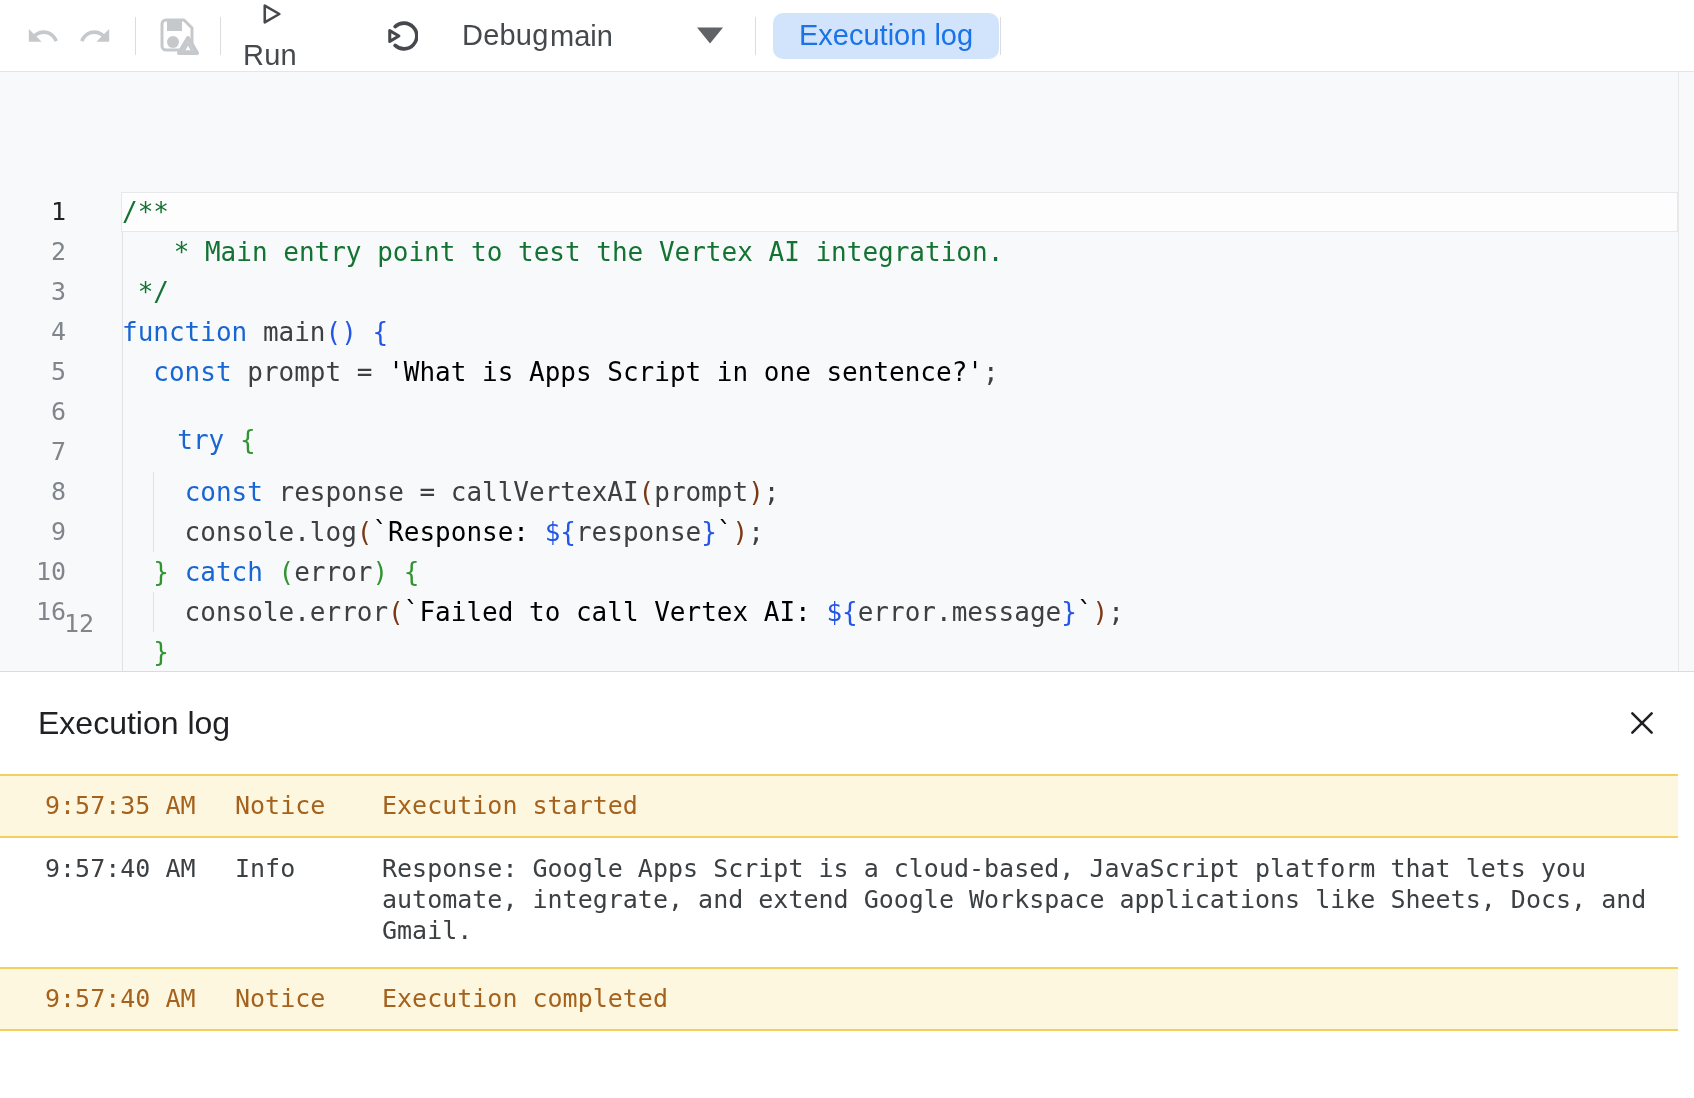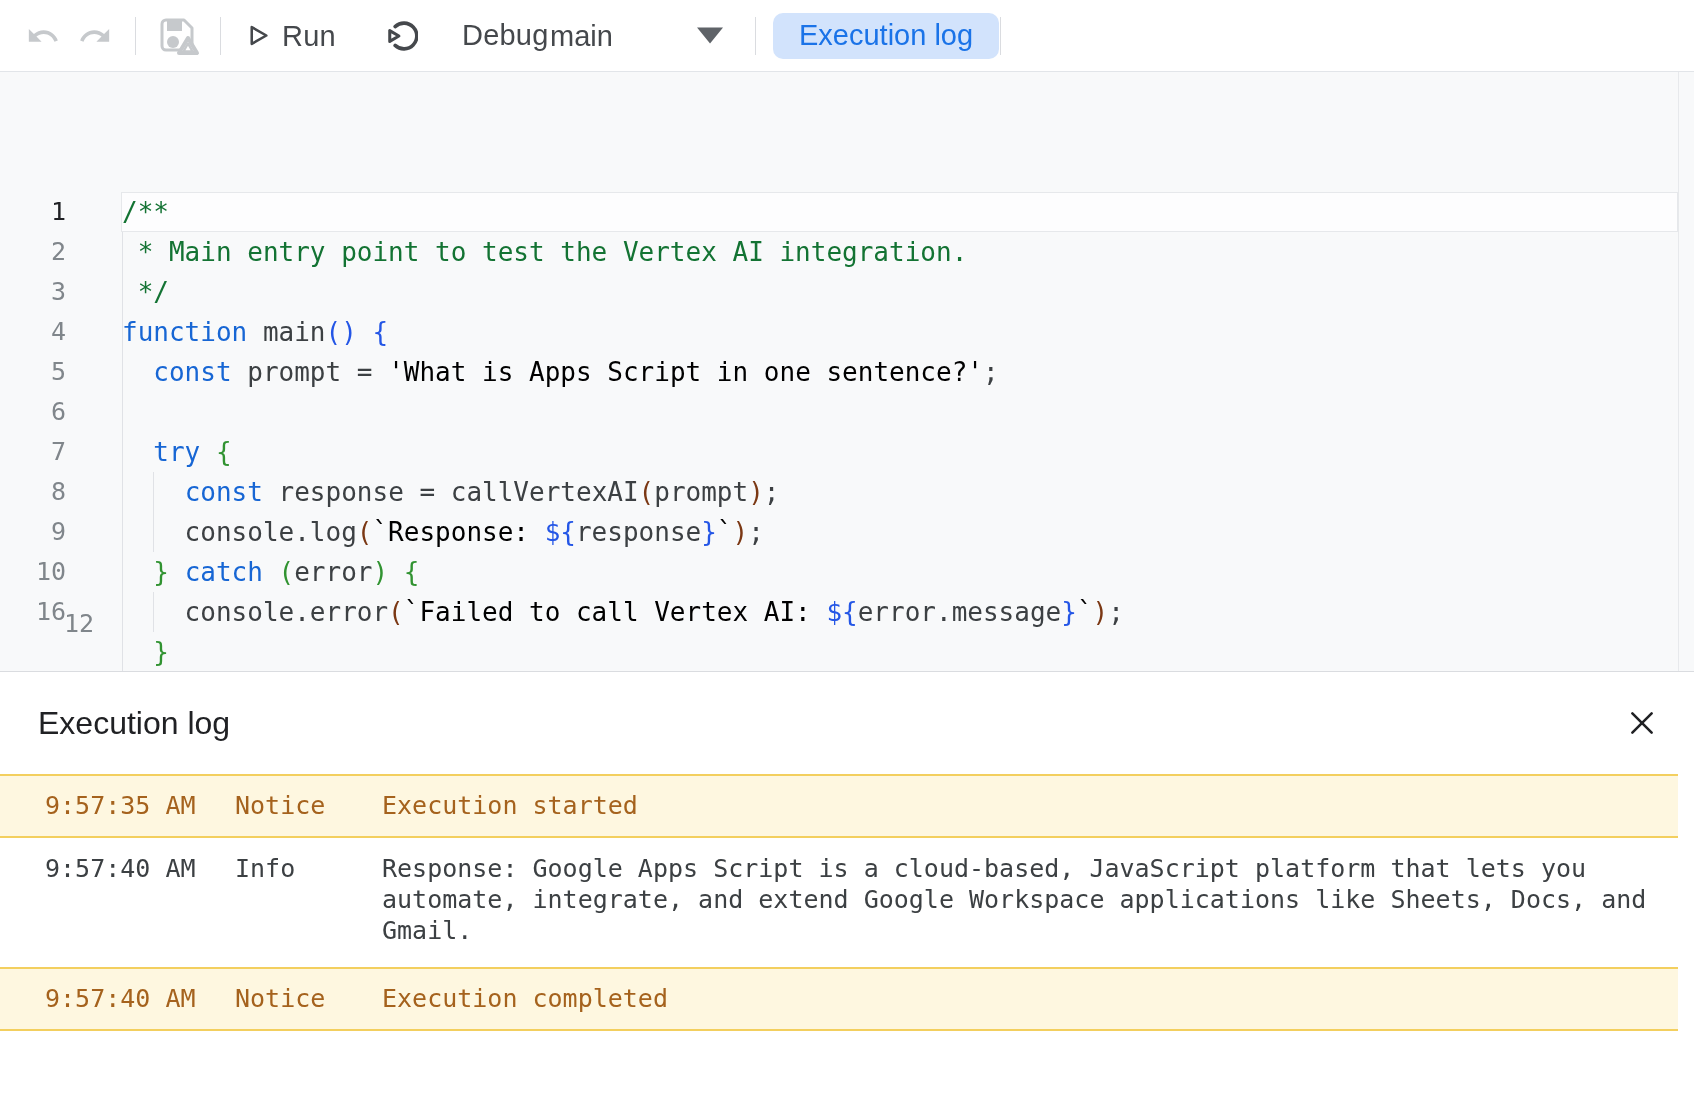--- a/index.html
+++ b/index.html
@@ -82,21 +82,21 @@
       <path d="M10 12a4 4 0 0 1 4-4h18l8 8v18a4 4 0 0 1-4 4H14a4 4 0 0 1-4-4z" fill="none" stroke="#c6c9cc" stroke-width="3" stroke-linejoin="round"></path>
       <rect x="15" y="8" width="15" height="11" fill="#c6c9cc"></rect>
       <circle cx="21" cy="30" r="6" fill="#c6c9cc"></circle>
       <path d="M36 26 L45 41 H27 Z" fill="#ffffff" stroke="#c6c9cc" stroke-width="4" stroke-linejoin="round"></path>
       <path d="M36 31.5 L40.6 39.5 H31.4 Z" fill="none" stroke="#c6c9cc" stroke-width="2.4" stroke-linejoin="round"></path>
     </svg>
   </div>
 
   <div class="tb tb-divider" style="left:220px;"></div>
 
-  <div class="tb txt-btn" style="left:243px;">
+  <div class="tb txt-btn" style="left:243px;flex-direction:column;">
     <svg width="28" height="28" viewBox="0 0 24 24">
       <path d="M7.5 4.8 L20 12 7.5 19.2 Z" fill="none" stroke="#45484c" stroke-width="2.2" stroke-linejoin="round"></path>
     </svg>
     <span>Run</span>
   </div>
 
   <div class="tb txt-btn" style="left:382px;gap:44px;">
     <svg width="36" height="34" viewBox="0 0 26 24">
       <path d="M9.5 5.2 a9.3 9.3 0 1 1 0 13.6" fill="none" stroke="#45484c" stroke-width="2.6" stroke-linecap="round"></path>
       <path d="M5.6 8.1 v7.8 l6.6-3.9 Z" fill="none" stroke="#45484c" stroke-width="2.2" stroke-linejoin="round"></path>
@@ -121,31 +121,31 @@
 <div class="editor">
   <div class="current-line"></div>
   <div class="indent-guide" style="left:122px; top:160px; height:440px;"></div>
   <div class="indent-guide" style="left:153px; top:400px; height:80px;"></div>
   <div class="indent-guide" style="left:153px; top:520px; height:40px;"></div>
   <div class="vruler"></div>
   <div id="code-area">
       <div class="line-num active" style="top: 120px;">1</div>
       <div class="code-row" style="top: 120px;"><span class="tk-com">/**</span></div>
       <div class="line-num" style="top: 160px;">2</div>
-      <div class="code-row" style="top: 160px;"><span class="tk-com"> * Main entry point to test the Vertex AI integration.</span></div>
+      <div class="code-row" style="top: 160px; margin-left: 36px;"><span class="tk-com"> * Main entry point to test the Vertex AI integration.</span></div>
       <div class="line-num" style="top: 200px;">3</div>
       <div class="code-row" style="top: 200px;"><span class="tk-com"> */</span></div>
       <div class="line-num" style="top: 240px;">4</div>
       <div class="code-row" style="top: 240px;"><span class="tk-kw">function</span><span class="tk-pl"> </span><span class="tk-pl">main</span><span class="tk-b1">()</span><span class="tk-pl"> </span><span class="tk-b1">{</span></div>
       <div class="line-num" style="top: 280px;">5</div>
       <div class="code-row" style="top: 280px;"><span class="tk-pl">  </span><span class="tk-kw">const</span><span class="tk-pl"> prompt = </span><span class="tk-str">'What is Apps Script in one sentence?'</span><span class="tk-pl">;</span></div>
       <div class="line-num" style="top: 320px;">6</div>
       <div class="code-row" style="top: 320px;"></div>
       <div class="line-num" style="top: 360px;">7</div>
-      <div class="code-row" style="top: 360px;"><span class="tk-pl">  </span><span class="tk-kw">try</span><span class="tk-pl"> </span><span class="tk-b2">{</span></div>
+      <div class="code-row" style="top: 348px; padding-left: 24px;"><span class="tk-pl">  </span><span class="tk-kw">try</span><span class="tk-pl"> </span><span class="tk-b2">{</span></div>
       <div class="line-num" style="top: 400px;">8</div>
       <div class="code-row" style="top: 400px;"><span class="tk-pl">    </span><span class="tk-kw">const</span><span class="tk-pl"> response = callVertexAI</span><span class="tk-b3">(</span><span class="tk-pl">prompt</span><span class="tk-b3">)</span><span class="tk-pl">;</span></div>
       <div class="line-num" style="top: 440px;">9</div>
       <div class="code-row" style="top: 440px;"><span class="tk-pl">    console.log</span><span class="tk-b3">(</span><span class="tk-str">`Response: </span><span class="tk-b1">${</span><span class="tk-pl">response</span><span class="tk-b1">}</span><span class="tk-str">`</span><span class="tk-b3">)</span><span class="tk-pl">;</span></div>
       <div class="line-num" style="top: 480px;">10</div>
       <div class="code-row" style="top: 480px;"><span class="tk-pl">  </span><span class="tk-b2">}</span><span class="tk-pl"> </span><span class="tk-kw">catch</span><span class="tk-pl"> </span><span class="tk-b2">(</span><span class="tk-pl">error</span><span class="tk-b2">)</span><span class="tk-pl"> </span><span class="tk-b2">{</span></div>
       <div class="line-num" style="top: 520px;">16</div>
       <div class="code-row" style="top: 520px;"><span class="tk-pl">    console.error</span><span class="tk-b3">(</span><span class="tk-str">`Failed to call Vertex AI: </span><span class="tk-b1">${</span><span class="tk-pl">error.message</span><span class="tk-b1">}</span><span class="tk-str">`</span><span class="tk-b3">)</span><span class="tk-pl">;</span></div>
       <div class="line-num" style="top: 532px; margin-left: 28px;">12</div>
       <div class="code-row" style="top: 560px;"><span class="tk-pl">  </span><span class="tk-b2">}</span></div>

